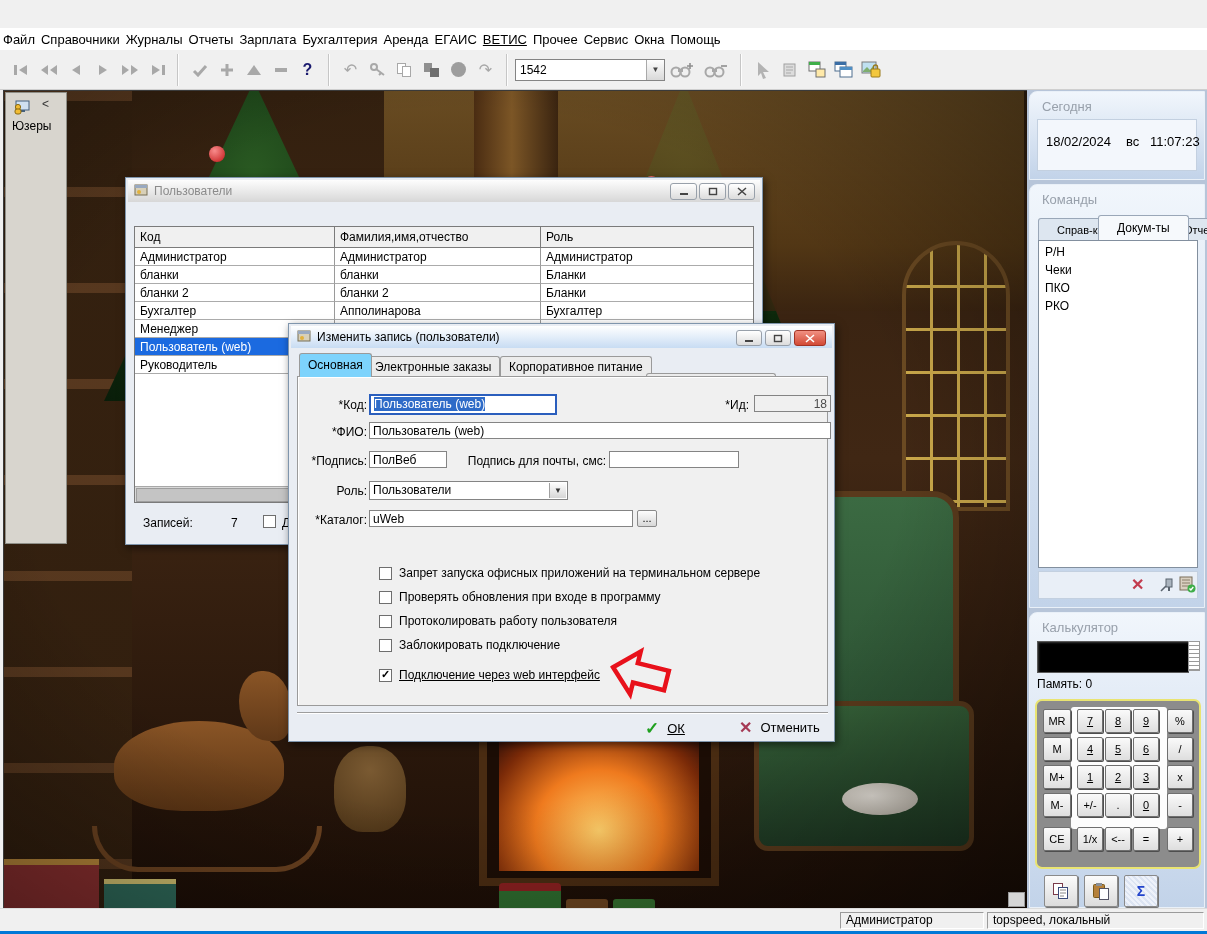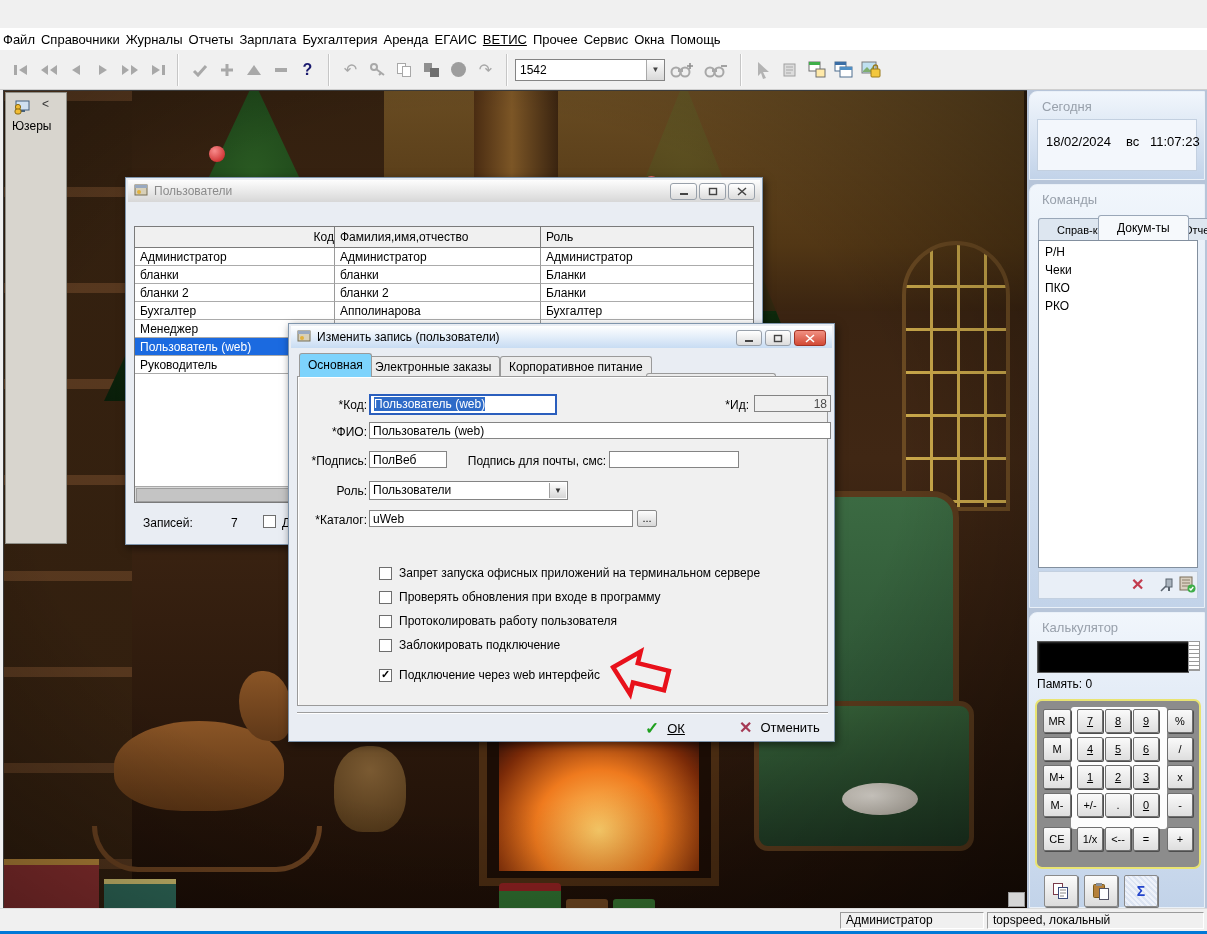--- a/index.html
+++ b/index.html
@@ -327,21 +327,21 @@
         </svg>
       </div>
     <div class="wbtn" style="left:602px;">
         <svg width="10" height="9">
           <path d="M1 1 L9 8 M9 1 L1 8" stroke="#444" stroke-width="1.5"></path>
         </svg>
       </div>
 
     <div class="tblbox" style="left:8px;top:48px;width:620px;height:277px;">
       <div class="trow hdr">
-        <div class="tcell" style="width:200px;text-align:right;">Код</div>
+        <div class="tcell" style="width:200px;">Код</div>
         <div class="tcell" style="width:206px;">Фамилия,имя,отчество</div>
         <div class="tcell" style="flex:1;border-right:none;">Роль</div>
       </div>
       <div class="trow">
         <div class="tcell" style="width:200px;">Администратор</div>
         <div class="tcell" style="width:206px;">Администратор</div>
         <div class="tcell" style="flex:1;border-right:none;">Администратор</div>
       </div>
       <div class="trow">
         <div class="tcell" style="width:200px;">бланки</div>
@@ -440,21 +440,21 @@
 
     <div class="cbx" style="left:90px;top:243px;"></div>
     <span class="cblab" style="left:110px;top:242px;">Запрет запуска офисных приложений на терминальном сервере</span>
     <div class="cbx" style="left:90px;top:267px;"></div>
     <span class="cblab" style="left:110px;top:266px;">Проверять обновления при входе в программу</span>
     <div class="cbx" style="left:90px;top:291px;"></div>
     <span class="cblab" style="left:110px;top:290px;">Протоколировать работу пользователя</span>
     <div class="cbx" style="left:90px;top:315px;"></div>
     <span class="cblab" style="left:110px;top:314px;">Заблокировать подключение</span>
     <div class="cbx checked" style="left:90px;top:345px;"></div>
-    <span class="cblab" style="left:110px;top:344px;">Подключение через web интерфейс</span>
+    <span class="cblab" style="left:110px;top:344px;text-decoration:underline;">Подключение через web интерфейс</span>
 
     <div class="abs" style="left:320px;top:322px;width:62px;height:58px;transform:rotate(14deg);">
       <svg width="62" height="58" viewBox="0 0 62 58">
           <polygon points="3,28 26,6 26,18 58,18 58,38 26,38 26,50" fill="none" stroke="#e8111b" stroke-width="4.5" stroke-linejoin="miter"></polygon>
         </svg>
     </div>
 
     <div class="etch" style="left:8px;top:388px;width:531px;"></div>
     <div class="flatbtn" style="left:356px;top:394px;">
       <span class="ok-ico">✓</span>

